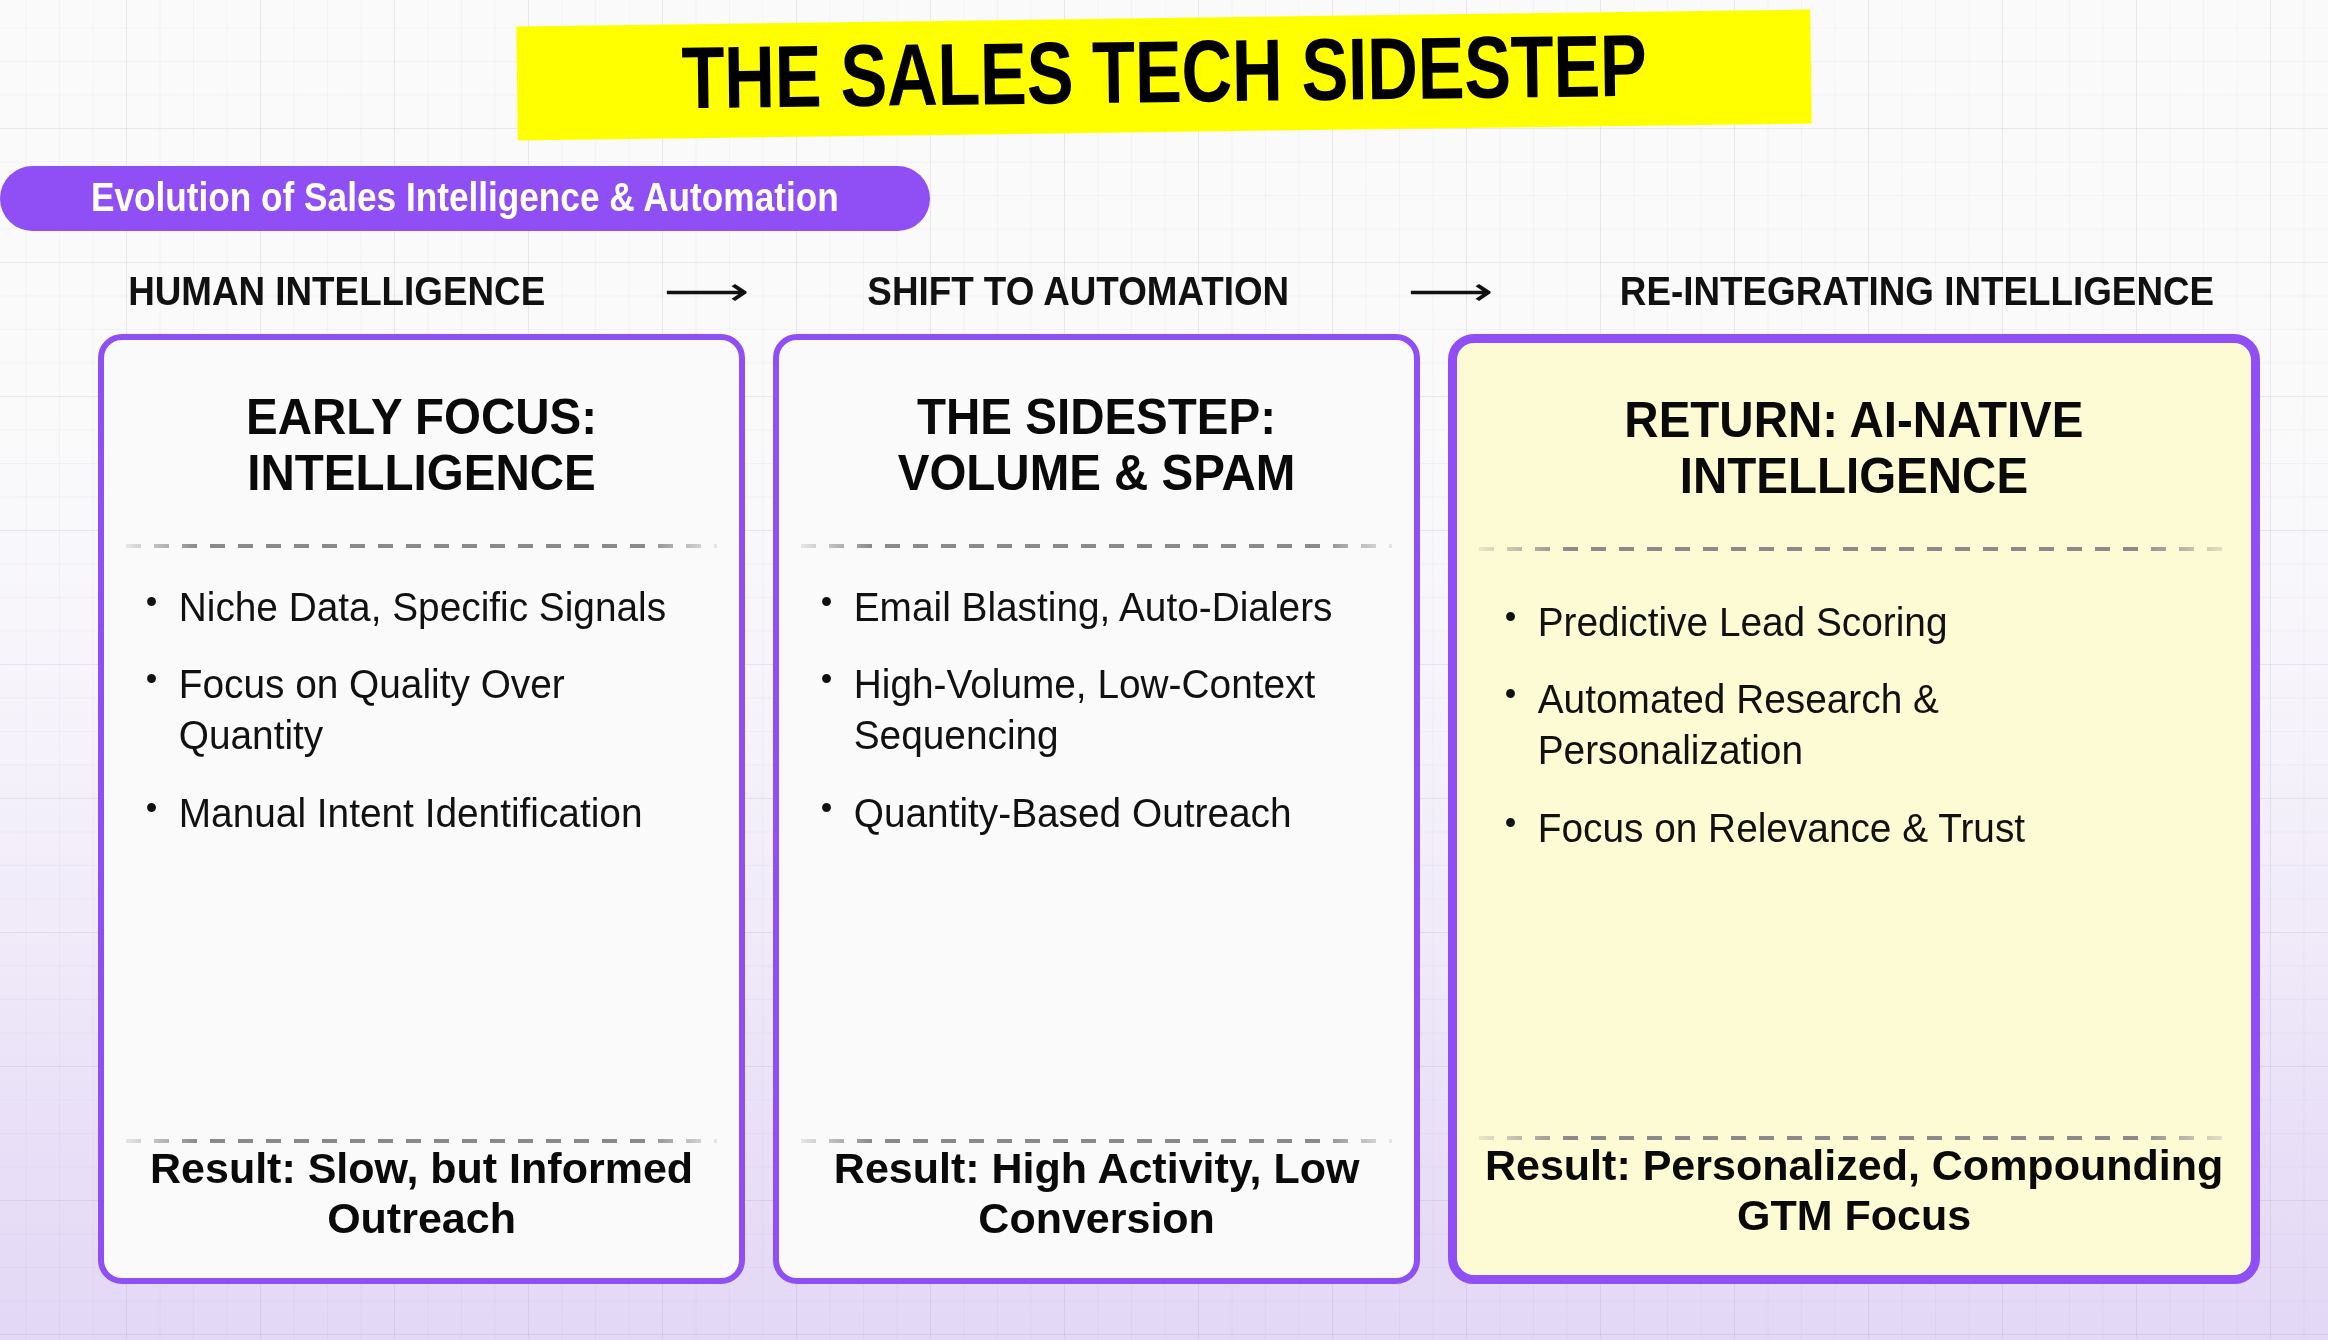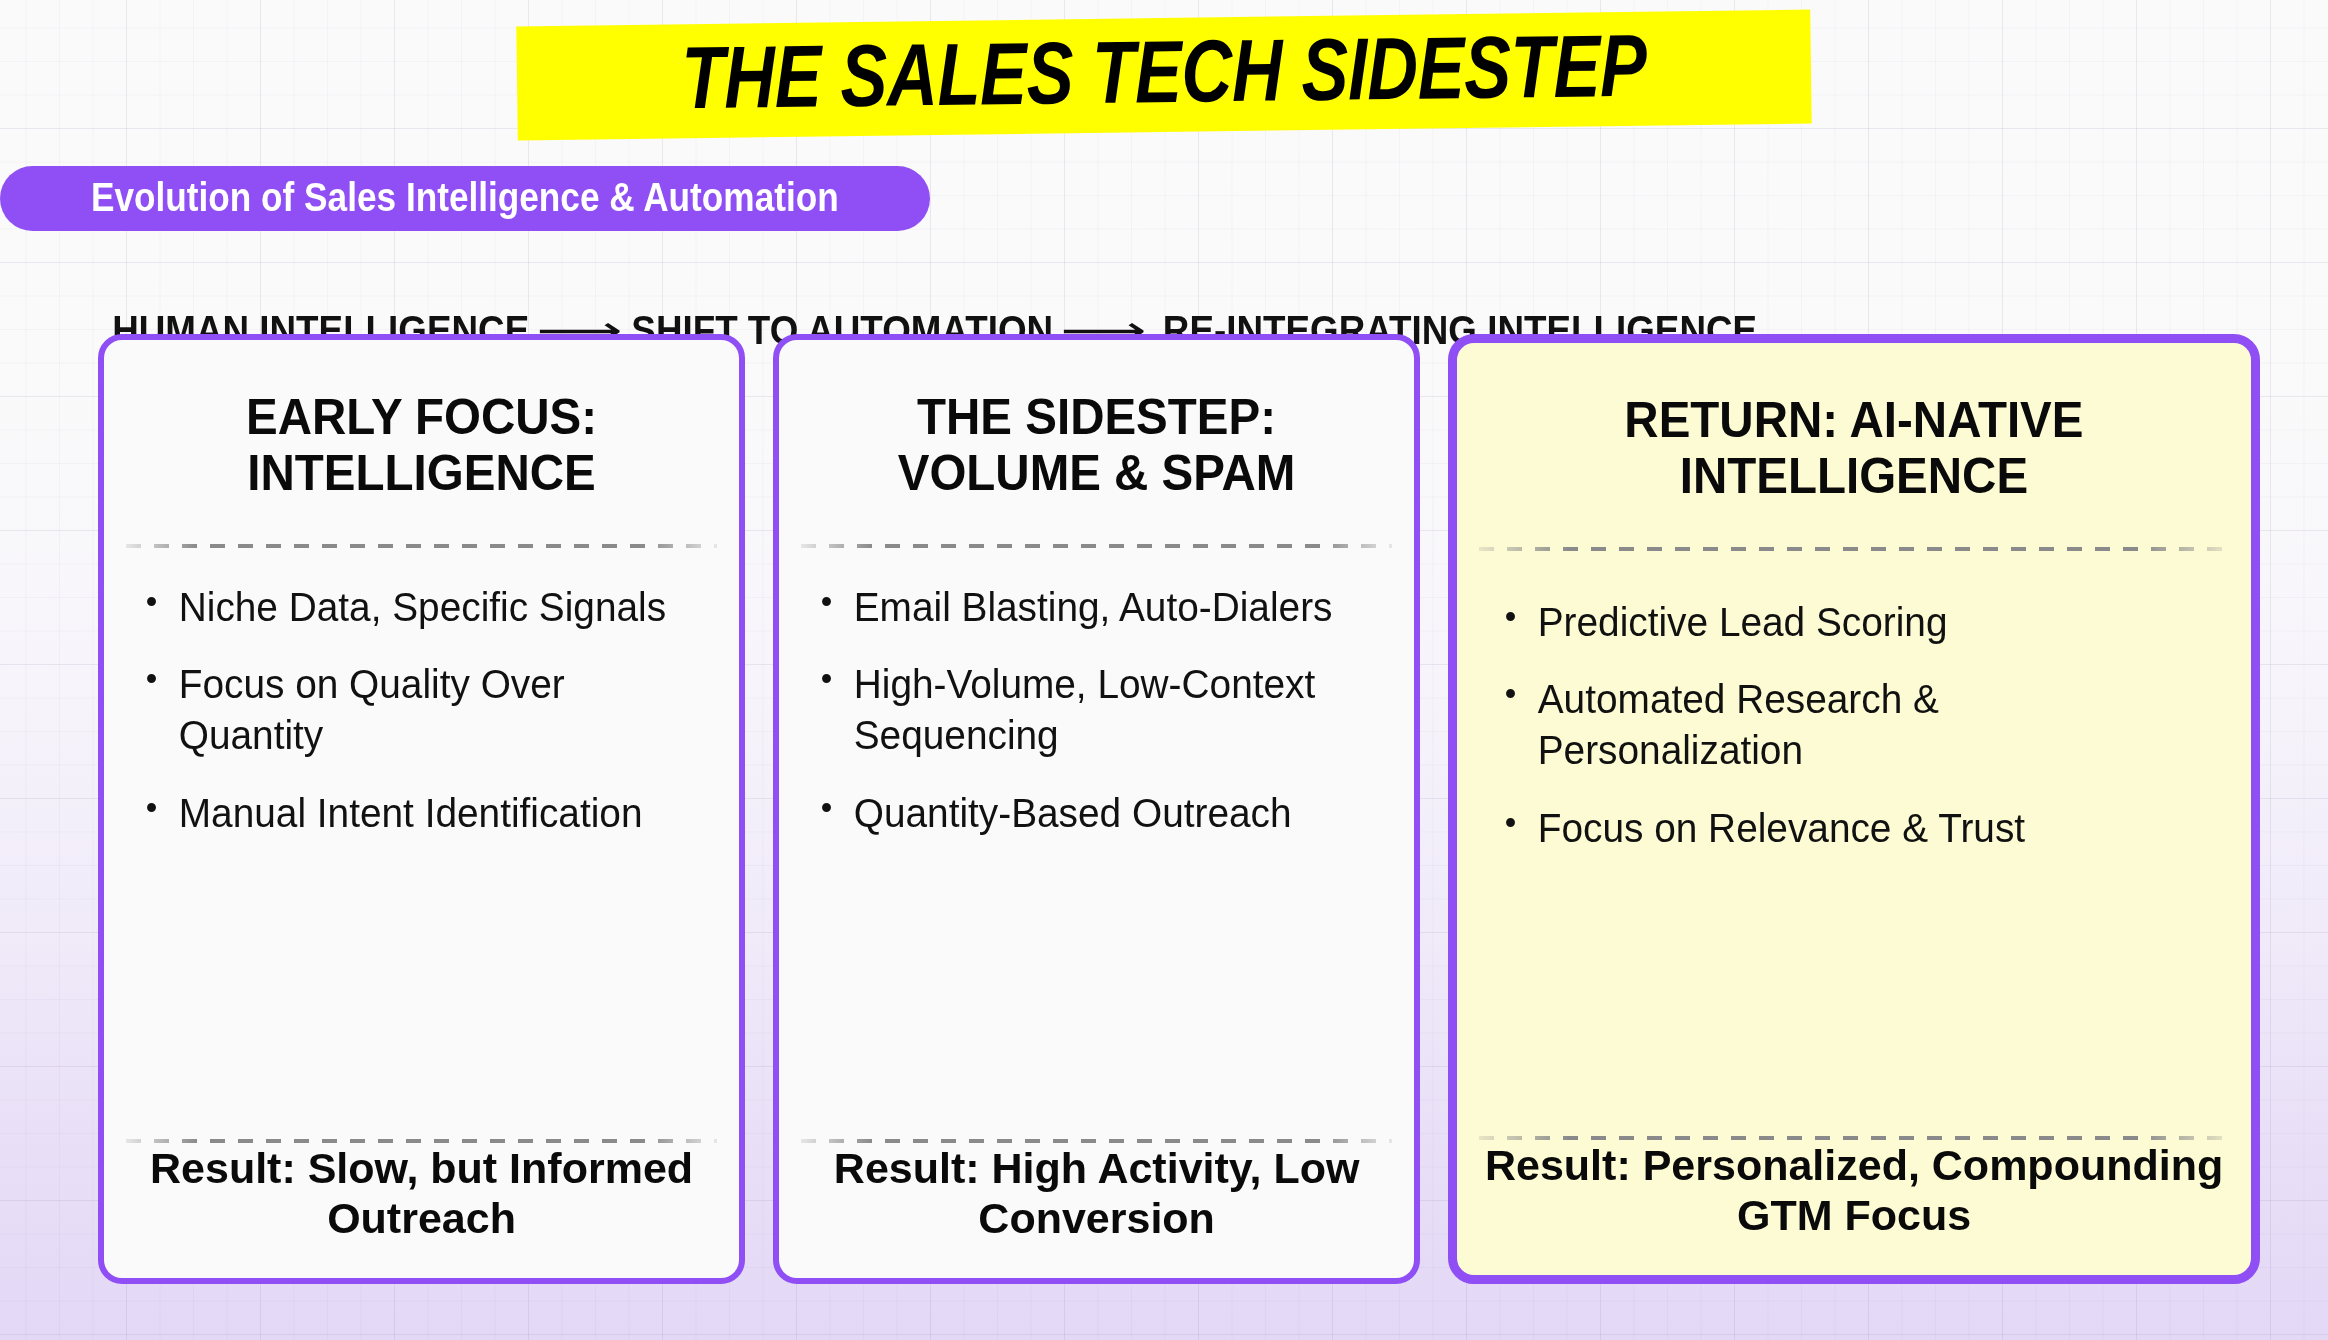--- a/index.html
+++ b/index.html
@@ -46,21 +46,20 @@
     pointer-events: none;
   }
 
   
   #title-wrap {
     position: absolute;
     left: 0;
     right: 0;
     top: 18px;
     text-align: center;
-    font-style: italic;
   }
   .title-band {
     display: inline-block;
     background: #FFFF00;
     padding: 10px 44px 16px 44px;
     transform: rotate(-0.75deg);
   }
   .title-text {
     font-family: "Liberation Sans Narrow", "Liberation Sans", sans-serif;
     font-weight: 700;
@@ -96,26 +95,26 @@
     white-space: nowrap;
     transform: scaleX(0.88);
     transform-origin: center;
     display: block;
   }
 
   
   #stage-row {
     position: absolute;
     top: 262px;
-    left: 94px;
+    left: 110px;
     width: 2130px;
     height: 58px;
     display: flex;
     align-items: center;
-    margin-top: 39px;
+    justify-content: space-between;
   }
   .stage-label {
     font-family: "Liberation Sans Narrow", "Liberation Sans", sans-serif;
     font-weight: 700;
     font-size: 40px;
     letter-spacing: 0px;
     color: #111111;
     white-space: nowrap;
     transform: scaleX(0.92);
   }

